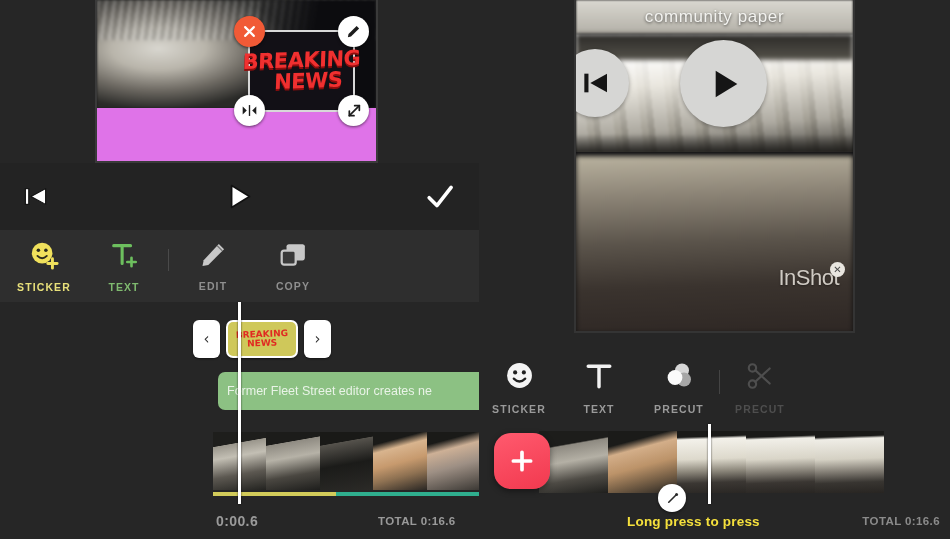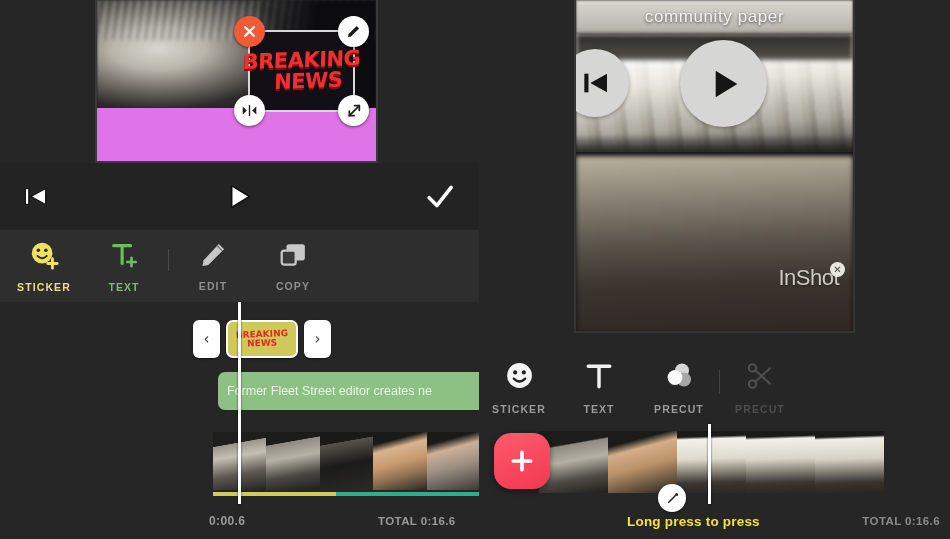--- a/index.html
+++ b/index.html
@@ -139,21 +139,21 @@
 
   .playhead{
     position:absolute; width:3px; background:#fff; z-index:9;
     box-shadow:0 0 2px rgba(0,0,0,.8);
   }
 
   .l-status{
     position:absolute; left:0; bottom:10px; width:479px; height:16px;
     display:flex; align-items:center;
   }
-  .l-status .cur{ position:absolute; left:209px; font-size:12px; font-weight:bold; color:#9a9a9a; letter-spacing:.4px; }
+  .l-status .cur{ position:absolute; left:216px; font-size:14px; font-weight:bold; color:#9a9a9a; letter-spacing:.4px; }
   .l-status .tot{ position:absolute; left:378px; font-size:11.5px; font-weight:bold; color:#9a9a9a; letter-spacing:.4px; }
 
   
   .r-preview{
     position:absolute; left:95px; top:0; width:281px; height:333px;
     background:#111; border:2px solid #343434; border-top:none; overflow:hidden;
   }
   .r-top-strip{
     position:absolute; left:0; top:0; width:100%; height:34px;
     background:linear-gradient(180deg,#d9d7d0,#b3b0a7);

